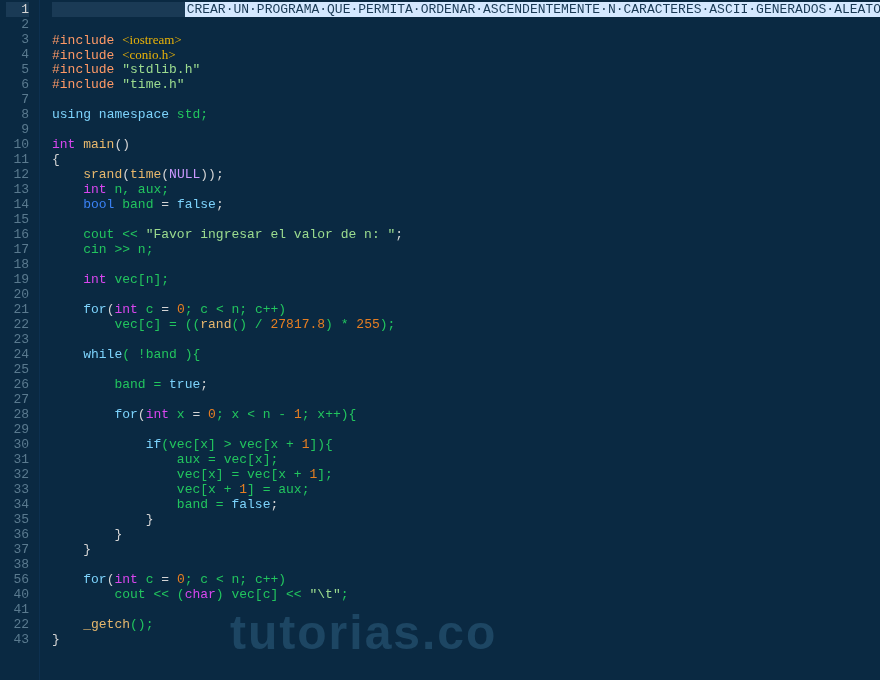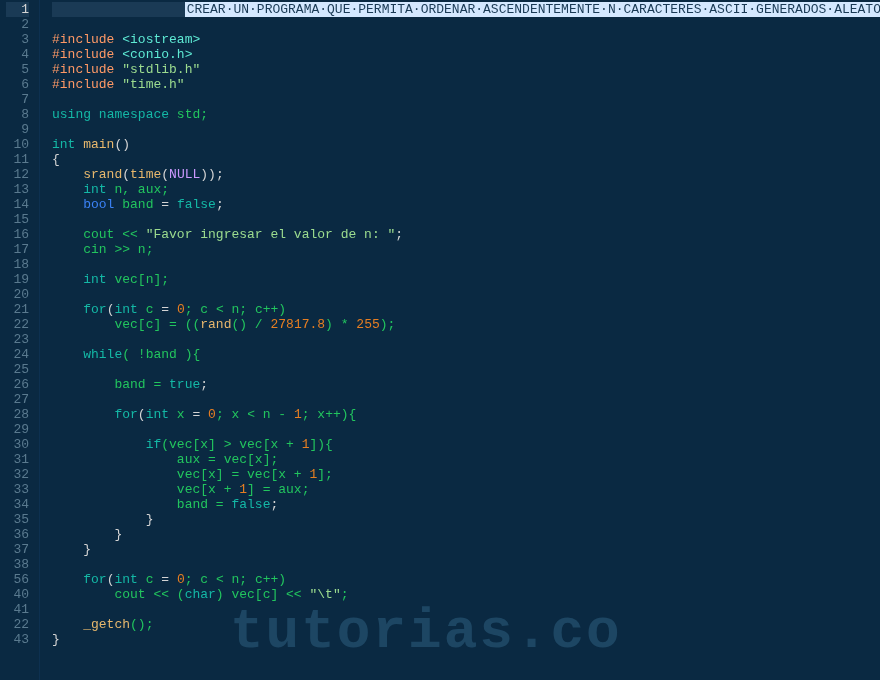--- a/index.html
+++ b/index.html
@@ -50,43 +50,43 @@
     .code-line.active {
       background: #1a3a55;
     }
     .banner {
       display: inline-block;
       background: #d4e8ff;
       color: #1a3a55;
       padding: 0 2px;
       letter-spacing: 0;
     }
-    .kw { color: #14b8a6; }
+    .kw { color: #7dd3fc; }
     .preproc { color: #ff9966; }
-    .include-angle { color: #5eead4; }
+    .include-angle { color: #eab308; font-family: Liberation Serif, serif; }
     .include-quote { color: #9cdc8f; }
     .str { color: #9cdc8f; }
     .num { color: #e67e22; }
     .const { color: #cc99ff; }
     .func { color: #e8b86d; }
-    .type { color: #14b8a6; text-align: right; }
+    .type { color: #d946ef; text-align: right; }
     .bool { color: #3b82f6; }
     .op { color: #d4d4d4; }
     .ident { color: #22c55e; }
     .watermark {
       position: absolute;
       bottom: 40px;
       left: 190px;
-      font-size: 56px;
+      font-size: 48px;
       font-weight: bold;
       color: #2a5a7a;
       opacity: 0.6;
       letter-spacing: 2px;
       pointer-events: none;
-      font-family: Liberation Mono, monospace;
+      font-family: Liberation Sans, sans-serif;
     }
   </style>
 </head>
 <body>
 
 <div class="editor">
   <div class="gutter" id="gutter">
       <div class="line-number active">1</div>
       <div class="line-number">2</div>
       <div class="line-number">3</div>

